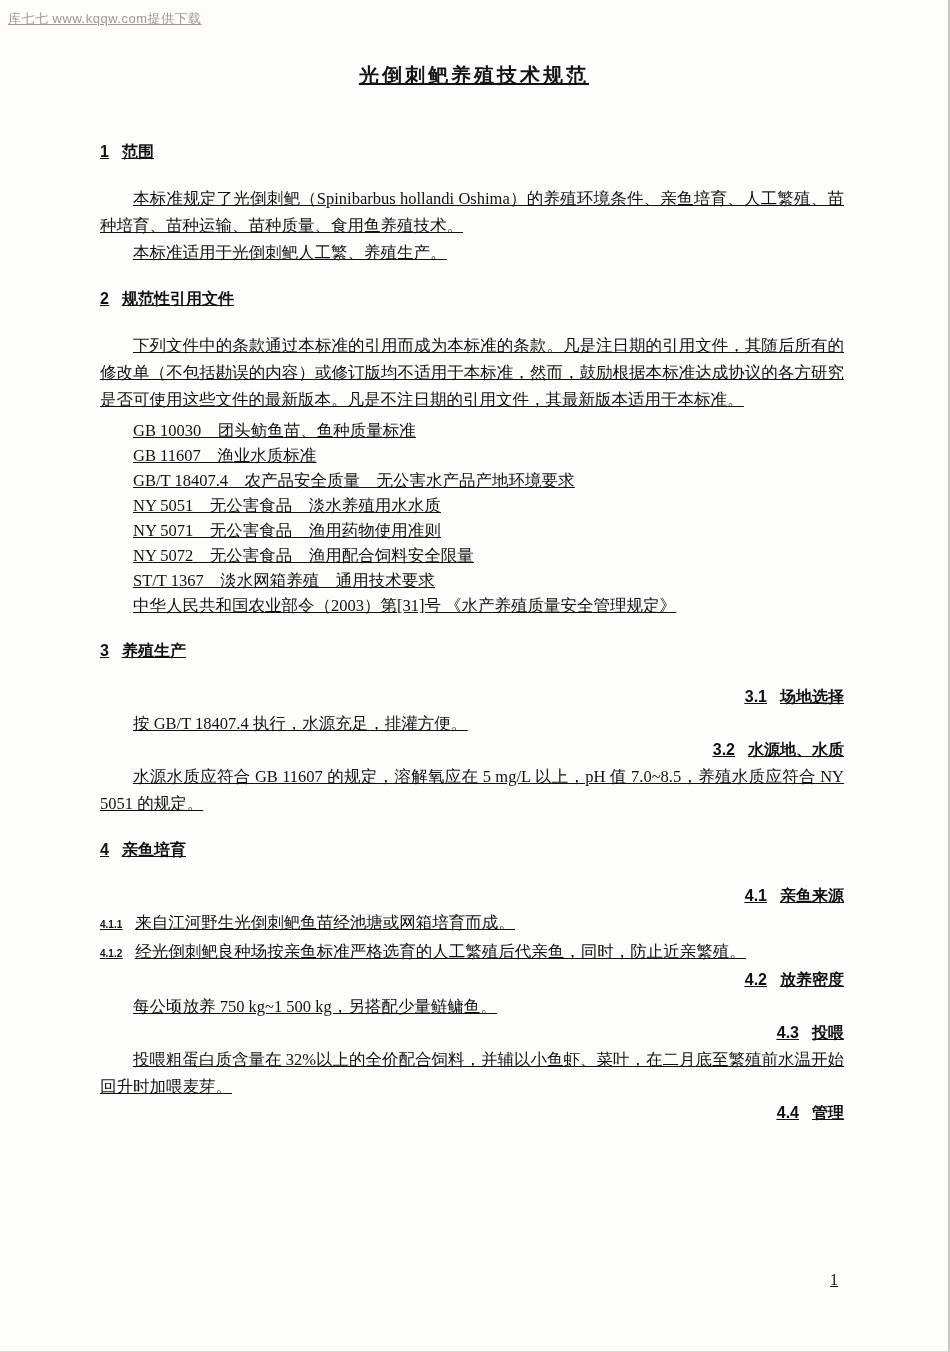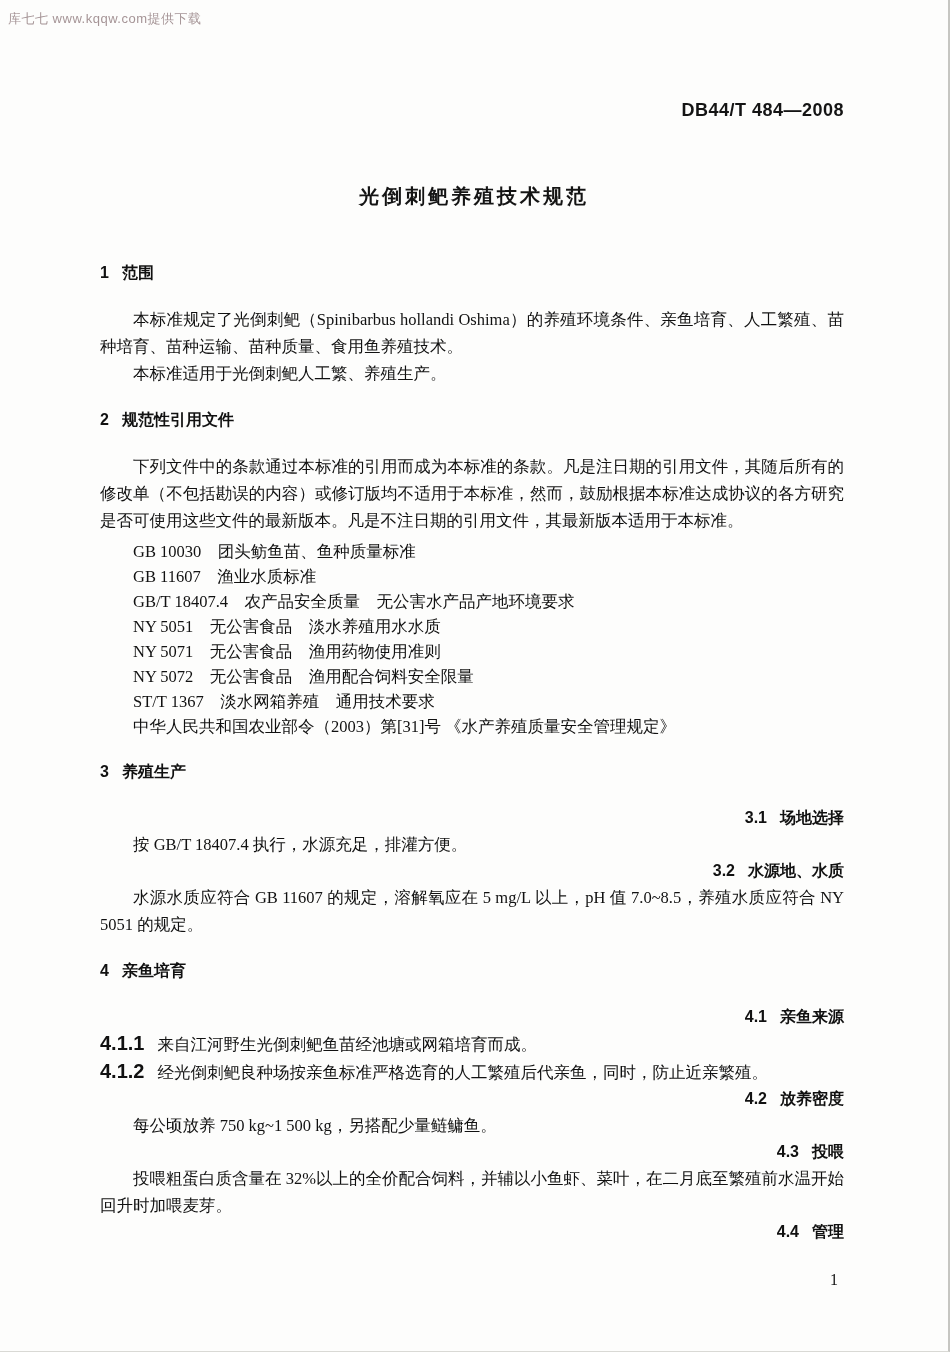--- a/index.html
+++ b/index.html
@@ -1,15 +1,15 @@
 <!DOCTYPE html>
 <html><head>
 <meta charset="utf-8">
 <style>
-  * { margin: 0; padding: 0; box-sizing: border-box; }
+  * { margin: 0; padding: 0; box-sizing: border-box; text-decoration: underline; }
   html, body { width: 950px; height: 1352px; }
   body {
     background: #f6f6f4;
     font-family: "Liberation Serif", "DejaVu Serif", serif;
     color: #141414;
     overflow: hidden;
     position: relative;
   }
   .page {
     position: absolute;
@@ -71,35 +71,34 @@
   .blk.ref {
     line-height: 25px;
     padding-left: 2em;
   }
   .blk.p + .blk.ref { margin-top: 5px; }
   .blk.clause { line-height: 27px; }
   .blk .num { margin-right: 13px; }
   .blk.clause .num {
     font-family: "Liberation Sans", "DejaVu Sans", sans-serif;
     font-weight: bold;
-    font-size: 20px;
+    font-size: 10px;
   }
   .page-number {
     position: absolute;
     right: 110px;
     bottom: 62px;
     font-size: 16px;
   }
 </style>
 </head>
 <body>
 
 <div class="page">
   <div class="watermark">库七七 www.kqqw.com提供下载</div>
-  <div class="doc-code">DB44/T 484—2008</div>
   <h1 class="title">光倒刺鲃养殖技术规范</h1>
   <div class="content">
       <div class="blk h1"><span class="num">1</span><span class="txt">范围</span></div>
       <div class="blk p">本标准规定了光倒刺鲃（Spinibarbus hollandi Oshima）的养殖环境条件、亲鱼培育、人工繁殖、苗种培育、苗种运输、苗种质量、食用鱼养殖技术。</div>
       <div class="blk p">本标准适用于光倒刺鲃人工繁、养殖生产。</div>
       <div class="blk h1"><span class="num">2</span><span class="txt">规范性引用文件</span></div>
       <div class="blk p">下列文件中的条款通过本标准的引用而成为本标准的条款。凡是注日期的引用文件，其随后所有的修改单（不包括勘误的内容）或修订版均不适用于本标准，然而，鼓励根据本标准达成协议的各方研究是否可使用这些文件的最新版本。凡是不注日期的引用文件，其最新版本适用于本标准。</div>
       <div class="blk ref">GB 10030　团头鲂鱼苗、鱼种质量标准</div>
       <div class="blk ref">GB 11607　渔业水质标准</div>
       <div class="blk ref">GB/T 18407.4　农产品安全质量　无公害水产品产地环境要求</div>

